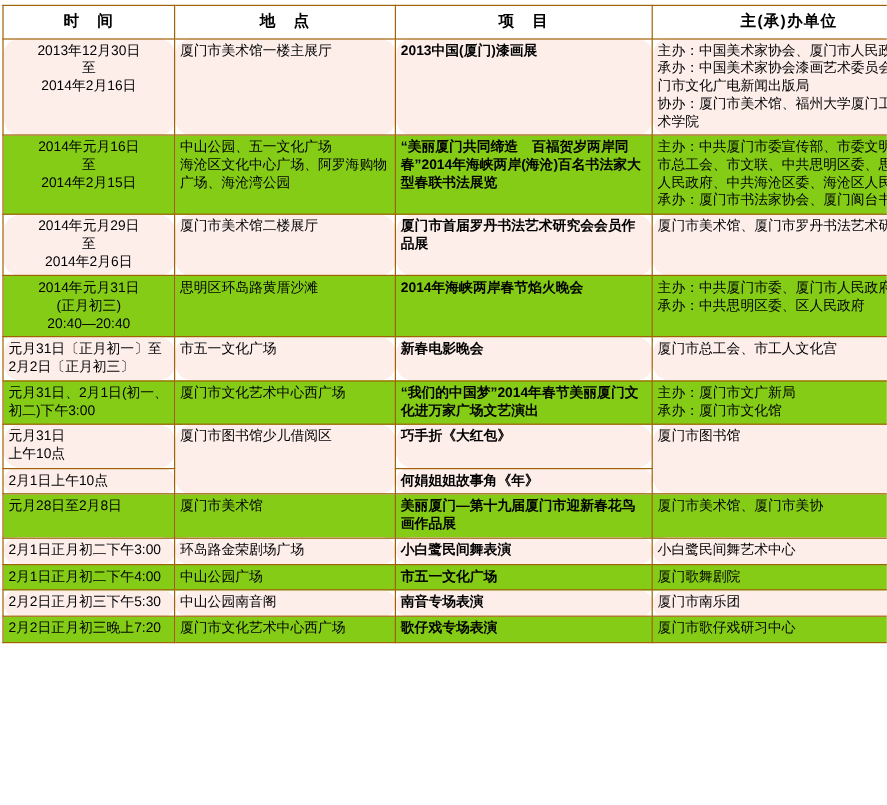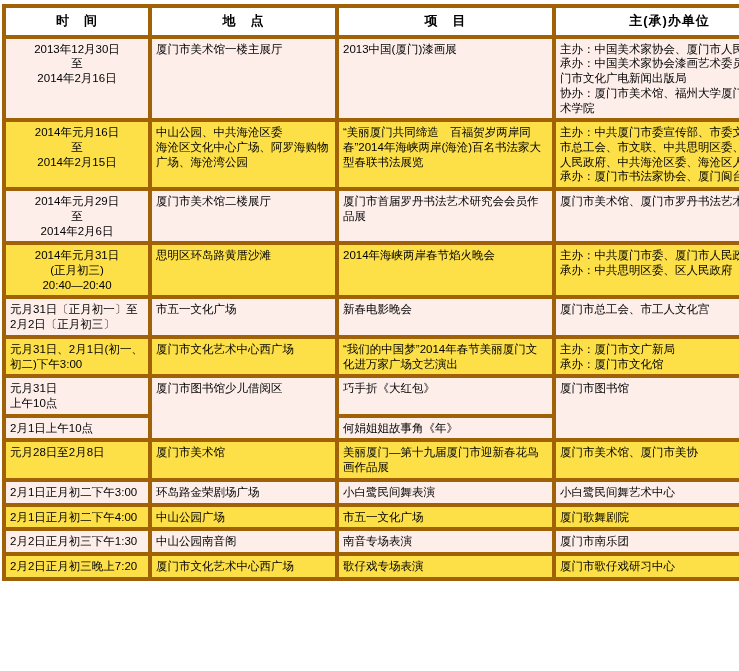--- a/index.html
+++ b/index.html
@@ -21,43 +21,44 @@
   }
   table.schedule {
     border-collapse: collapse;
     width: 735px;
     table-layout: fixed;
     font-size: 11.5px;
     color: #000000;
   }
   table.schedule th,
   table.schedule td {
-    border: 4px solid #a16207;
+    border: 1px solid #a16207;
     vertical-align: top;
     padding: 3px 4px 3px 4px;
     line-height: 1.28;
     word-break: break-all;
   }
   table.schedule thead th {
     text-align: center;
     font-weight: bold;
     font-size: 13px;
     padding: 5px 4px;
     background: #ffffff;
     letter-spacing: 1px;
   }
   tr.tint > td {
     background: #fdeeea;
+    border-radius: 14px;
   }
   tr.plain > td {
-    background: #fde047;
+    background: #84cc16;
   }
   td.c-time { width: 134px; }
   td.c-place { width: 175px; margin-left: 37px; }
-  td.c-item  { width: 205px; }
+  td.c-item  { width: 205px; font-weight: bold; }
   td.c-org   { width: 219px; }
   th.c-time { width: 134px; }
   th.c-place { width: 175px; font-family: Liberation Serif, serif; }
   th.c-item  { width: 205px; }
   th.c-org   { width: 219px; }
 
   .cell-lines > div {
     display: block;
   }
   .ctr-block {
@@ -107,21 +108,21 @@
         <tr class="plain">
           <td class="c-time ctr-block">
             <div class="cell-lines">
               <div>2014年元月16日</div>
               <div>至</div>
               <div>2014年2月15日</div>
             </div>
           </td>
           <td class="c-place">
             <div class="cell-lines">
-              <div>中山公园、中共海沧区委</div>
+              <div>中山公园、五一文化广场</div>
               <div>海沧区文化中心广场、阿罗海购物广场、海沧湾公园</div>
             </div>
           </td>
           <td class="c-item">
             <div class="cell-lines">
               <div>“美丽厦门共同缔造　百福贺岁两岸同春”2014年海峡两岸(海沧)百名书法家大型春联书法展览</div>
             </div>
           </td>
           <td class="c-org">
             <div class="cell-lines">
@@ -321,21 +322,21 @@
           </td>
           <td class="c-org">
             <div class="cell-lines">
               <div>厦门歌舞剧院</div>
             </div>
           </td>
         </tr>
         <tr class="tint">
           <td class="c-time">
             <div class="cell-lines">
-              <div>2月2日正月初三下午1:30</div>
+              <div>2月2日正月初三下午5:30</div>
             </div>
           </td>
           <td class="c-place">
             <div class="cell-lines">
               <div>中山公园南音阁</div>
             </div>
           </td>
           <td class="c-item">
             <div class="cell-lines">
               <div>南音专场表演</div>

